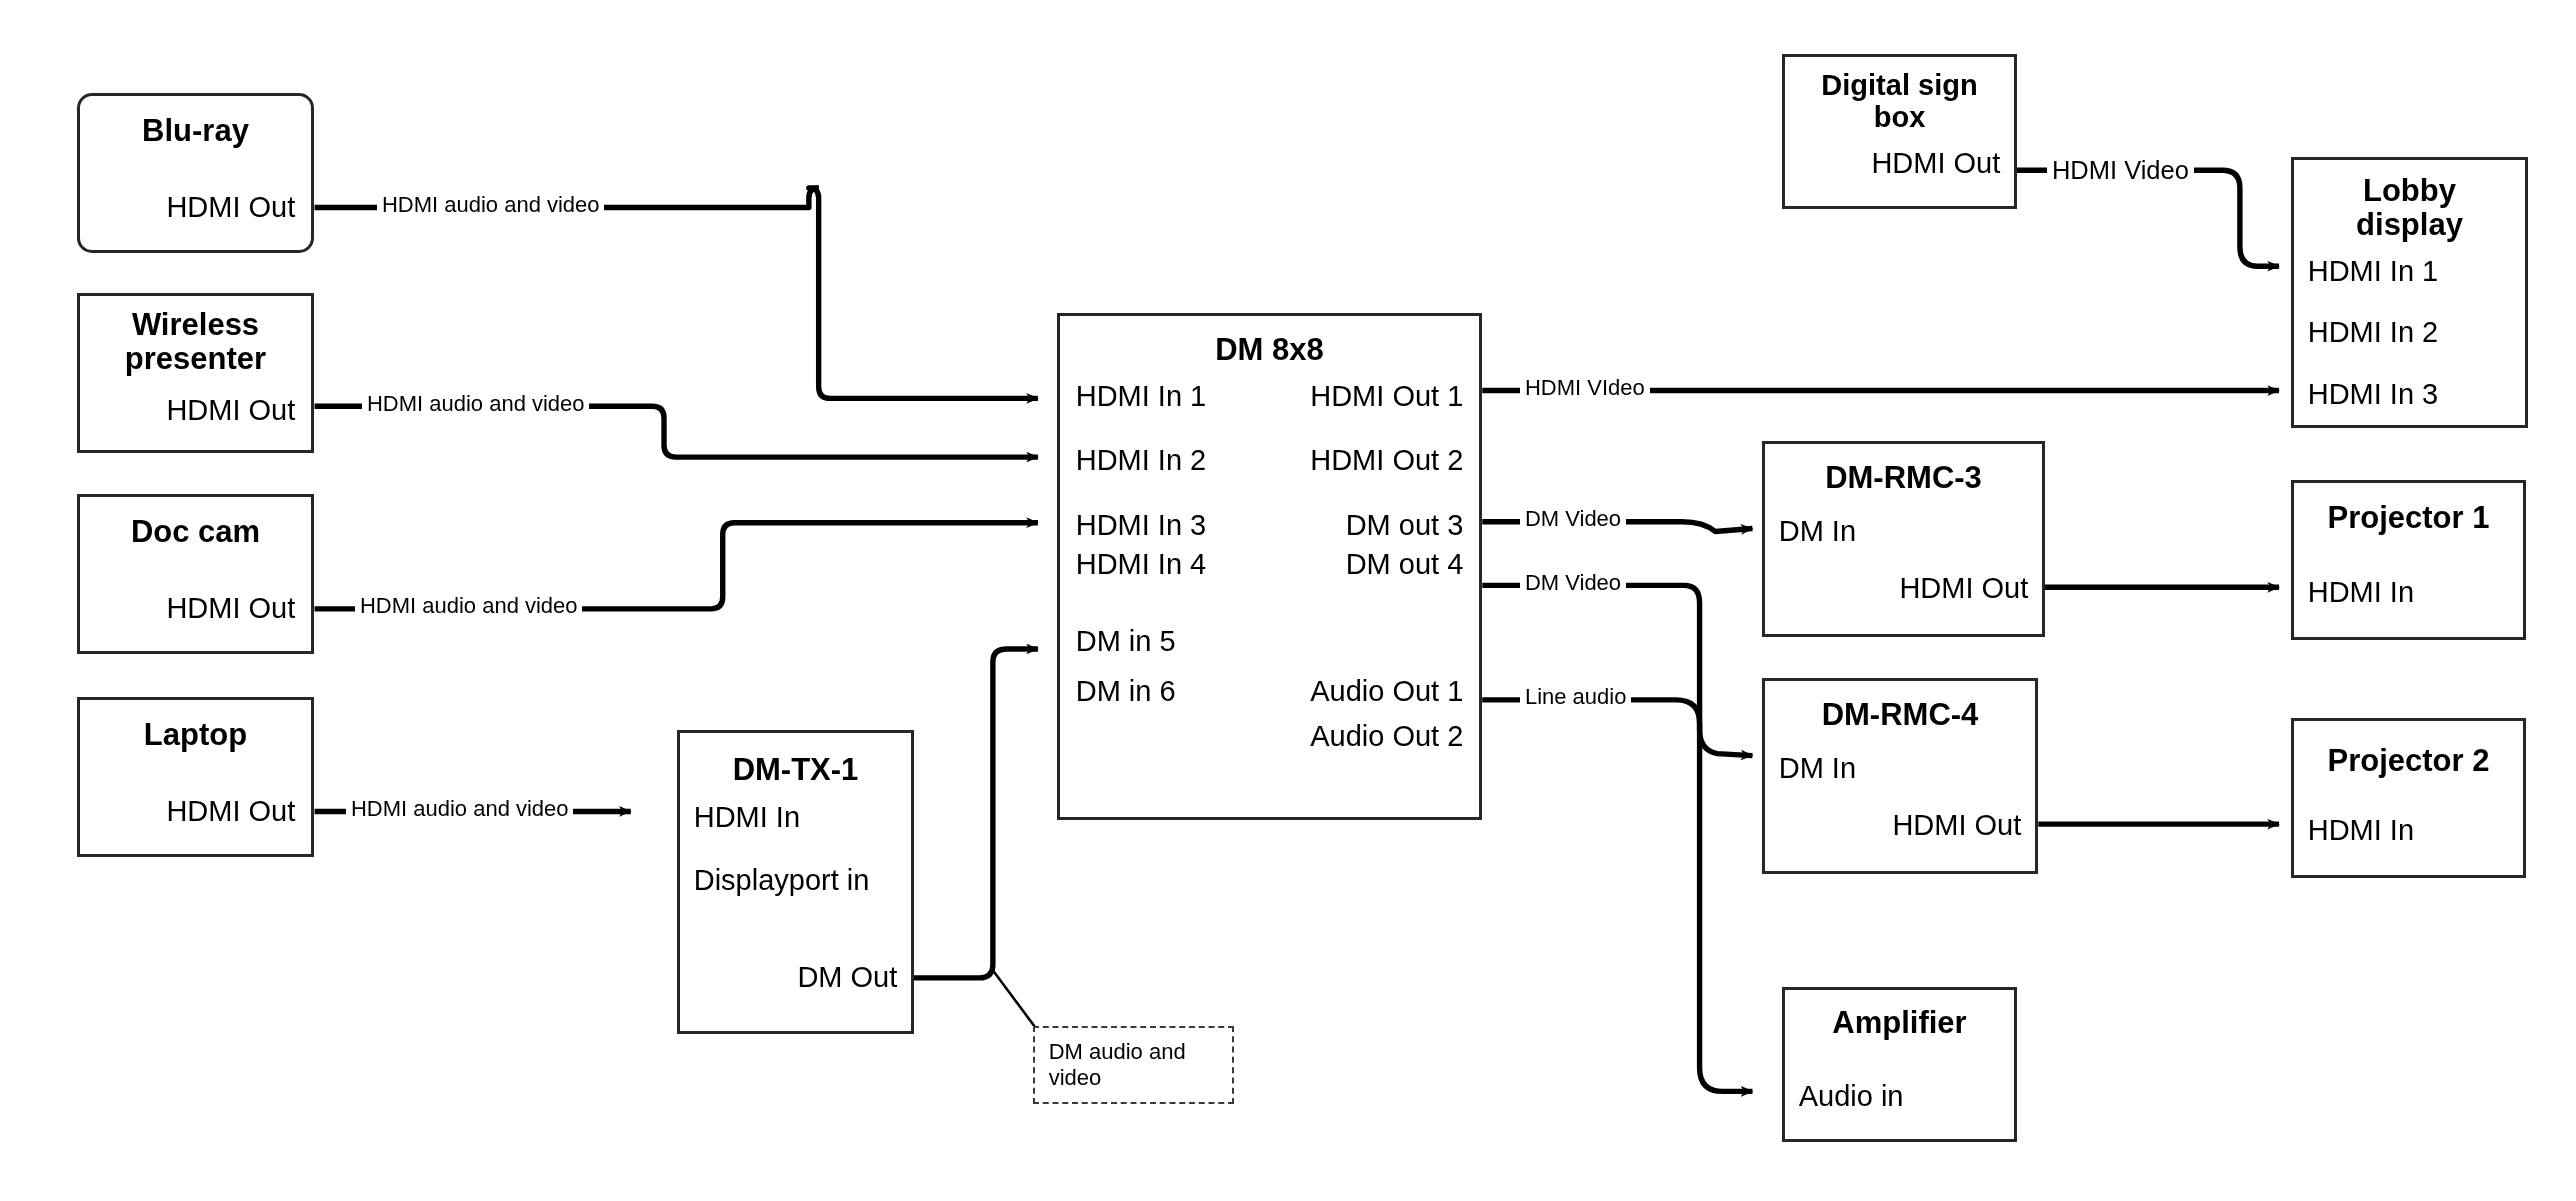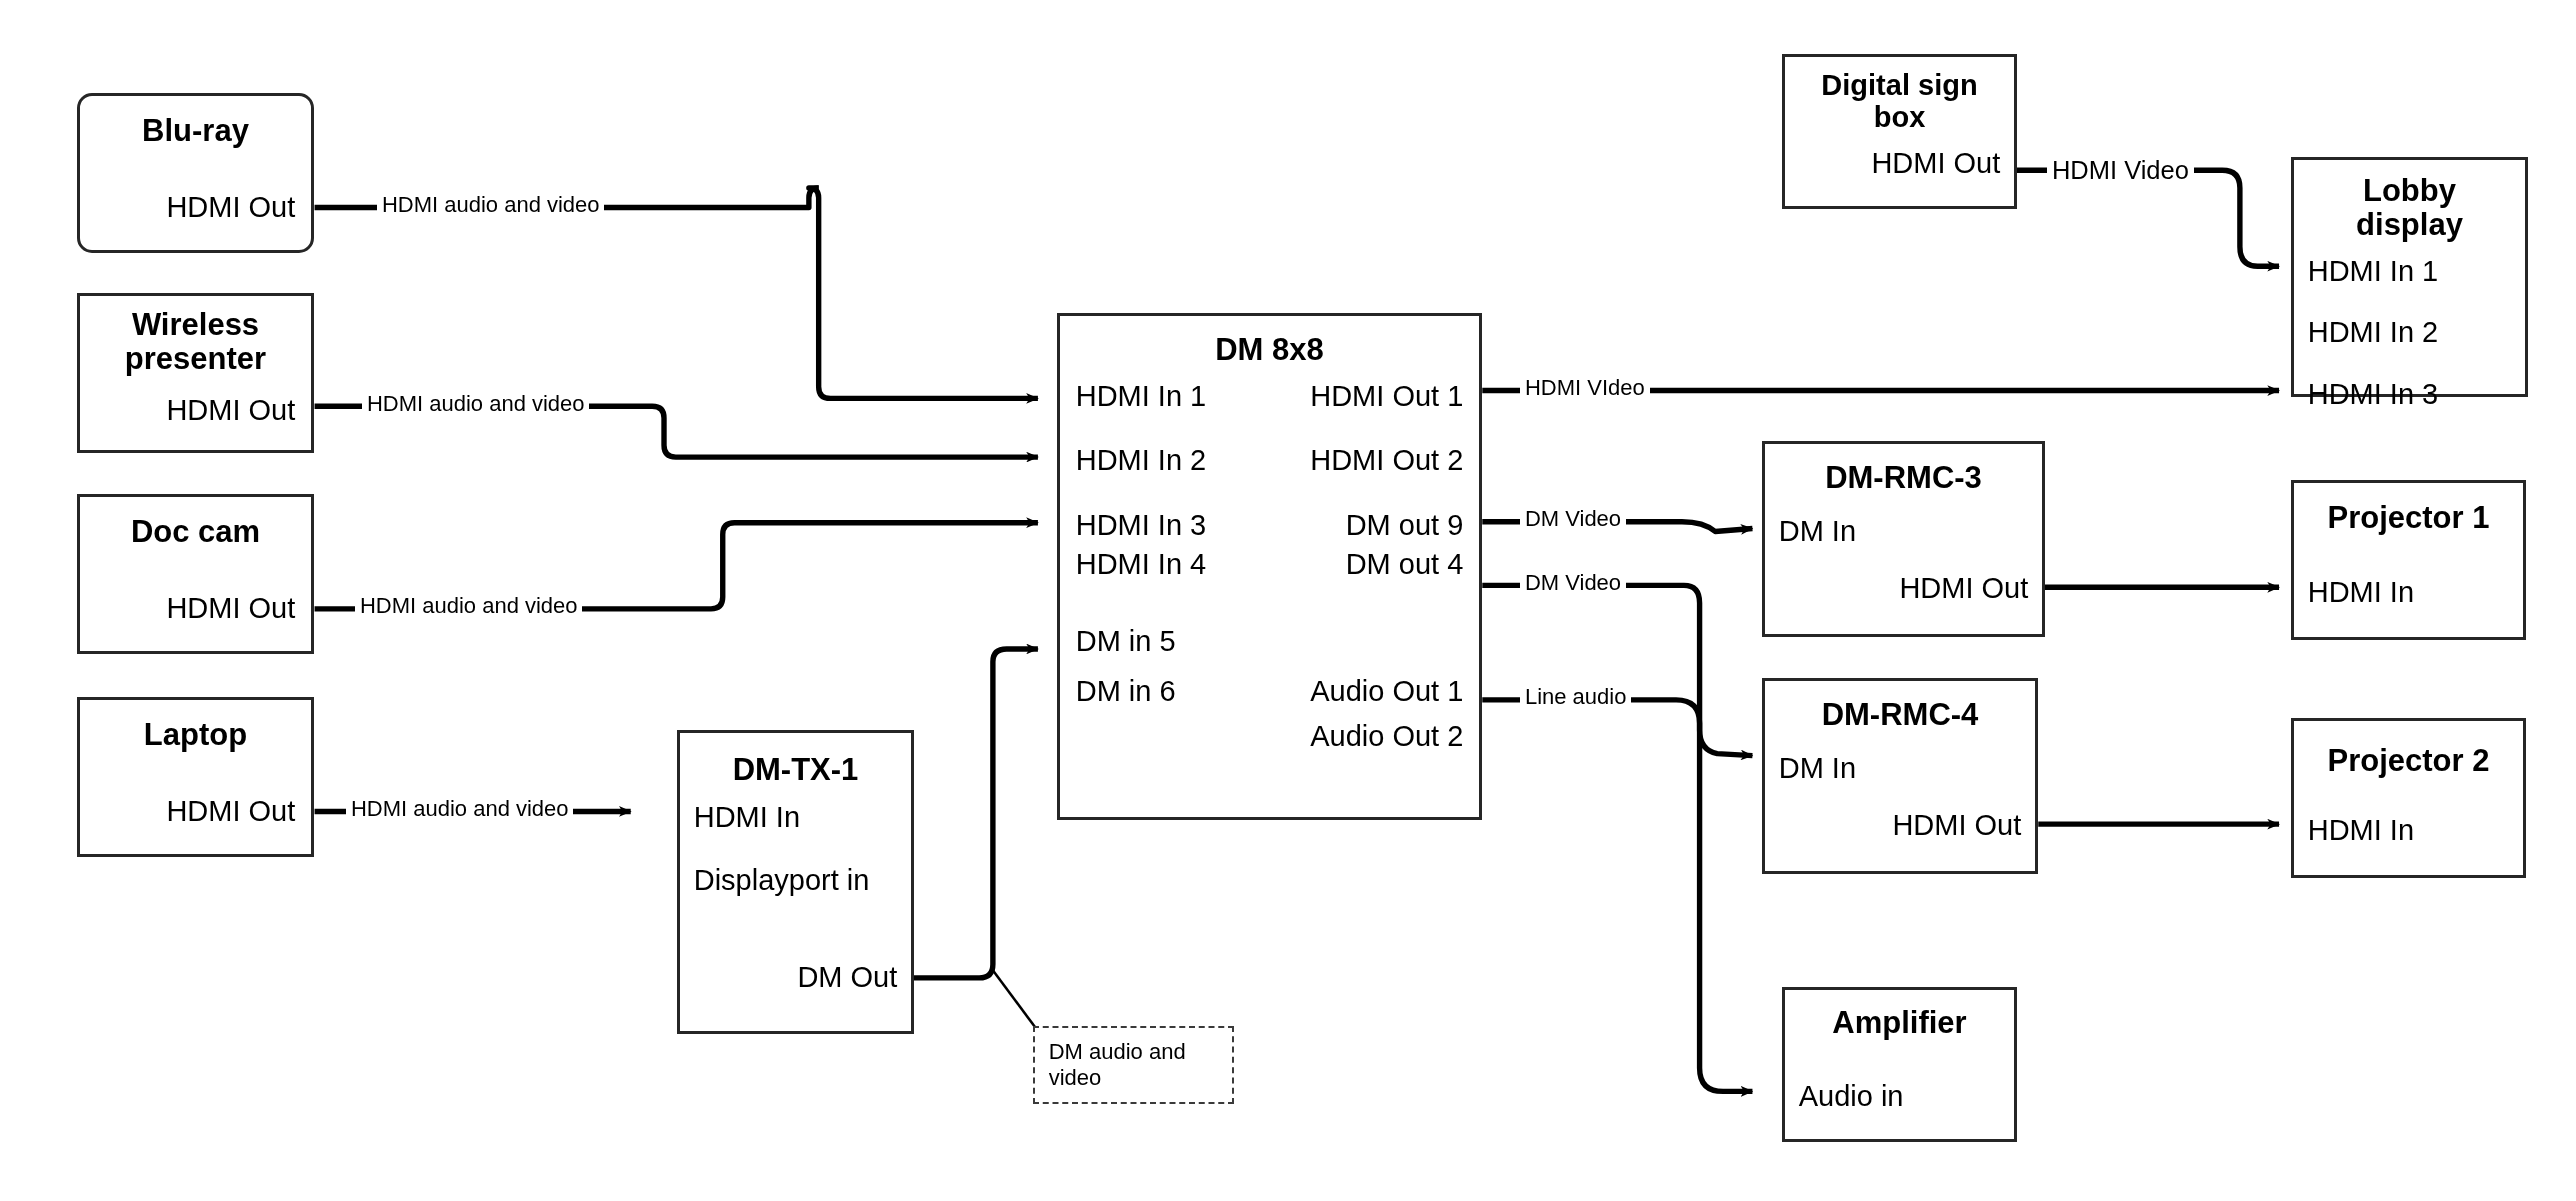--- a/index.html
+++ b/index.html
@@ -92,33 +92,33 @@
   <div class="node" style="left:1057px;top:313px;width:425px;height:507px;">
     <div class="title f32" style="top:16.6px;">DM 8x8</div>
     <div class="port left f30" style="left:15.7px;top:64px;">HDMI In 1</div>
     <div class="port left f30" style="left:15.7px;top:128px;">HDMI In 2</div>
     <div class="port left f30" style="left:15.7px;top:193px;">HDMI In 3</div>
     <div class="port left f30" style="left:15.7px;top:232px;">HDMI In 4</div>
     <div class="port left f30" style="left:15.7px;top:309px;">DM in 5</div>
     <div class="port left f30" style="left:15.7px;top:359px;">DM in 6</div>
     <div class="port right f30" style="right:15.7px;top:64px;">HDMI Out 1</div>
     <div class="port right f30" style="right:15.7px;top:128px;">HDMI Out 2</div>
-    <div class="port right f30" style="right:15.7px;top:193px;">DM out 9</div>
+    <div class="port right f30" style="right:15.7px;top:193px;">DM out 3</div>
     <div class="port right f30" style="right:15.7px;top:232px;">DM out 4</div>
     <div class="port right f30" style="right:15.7px;top:359px;">Audio Out 1</div>
     <div class="port right f30" style="right:15.7px;top:404px;">Audio Out 2</div>
   </div>
 
   <div class="node" style="left:1782px;top:54px;width:235px;height:155px;">
     <div class="title f30" style="top:11.7px;white-space:pre-line;">Digital sign
 box</div>
     <div class="port right f30" style="right:13.7px;top:90px;">HDMI Out</div>
   </div>
 
-  <div class="node" style="left:2291px;top:157px;width:237px;height:240px;">
+  <div class="node" style="left:2291px;top:157px;width:237px;height:271px;">
     <div class="title f32" style="top:13.7px;white-space:pre-line;">Lobby
 display</div>
     <div class="port left f30" style="left:13.7px;top:95px;">HDMI In 1</div>
     <div class="port left f30" style="left:13.7px;top:156px;">HDMI In 2</div>
     <div class="port left f30" style="left:13.7px;top:218px;">HDMI In 3</div>
   </div>
 
   <div class="node" style="left:1762px;top:441px;width:283px;height:196px;">
     <div class="title f32" style="top:16.6px;">DM-RMC-3</div>
     <div class="port left f30" style="left:13.7px;top:71px;">DM In</div>

